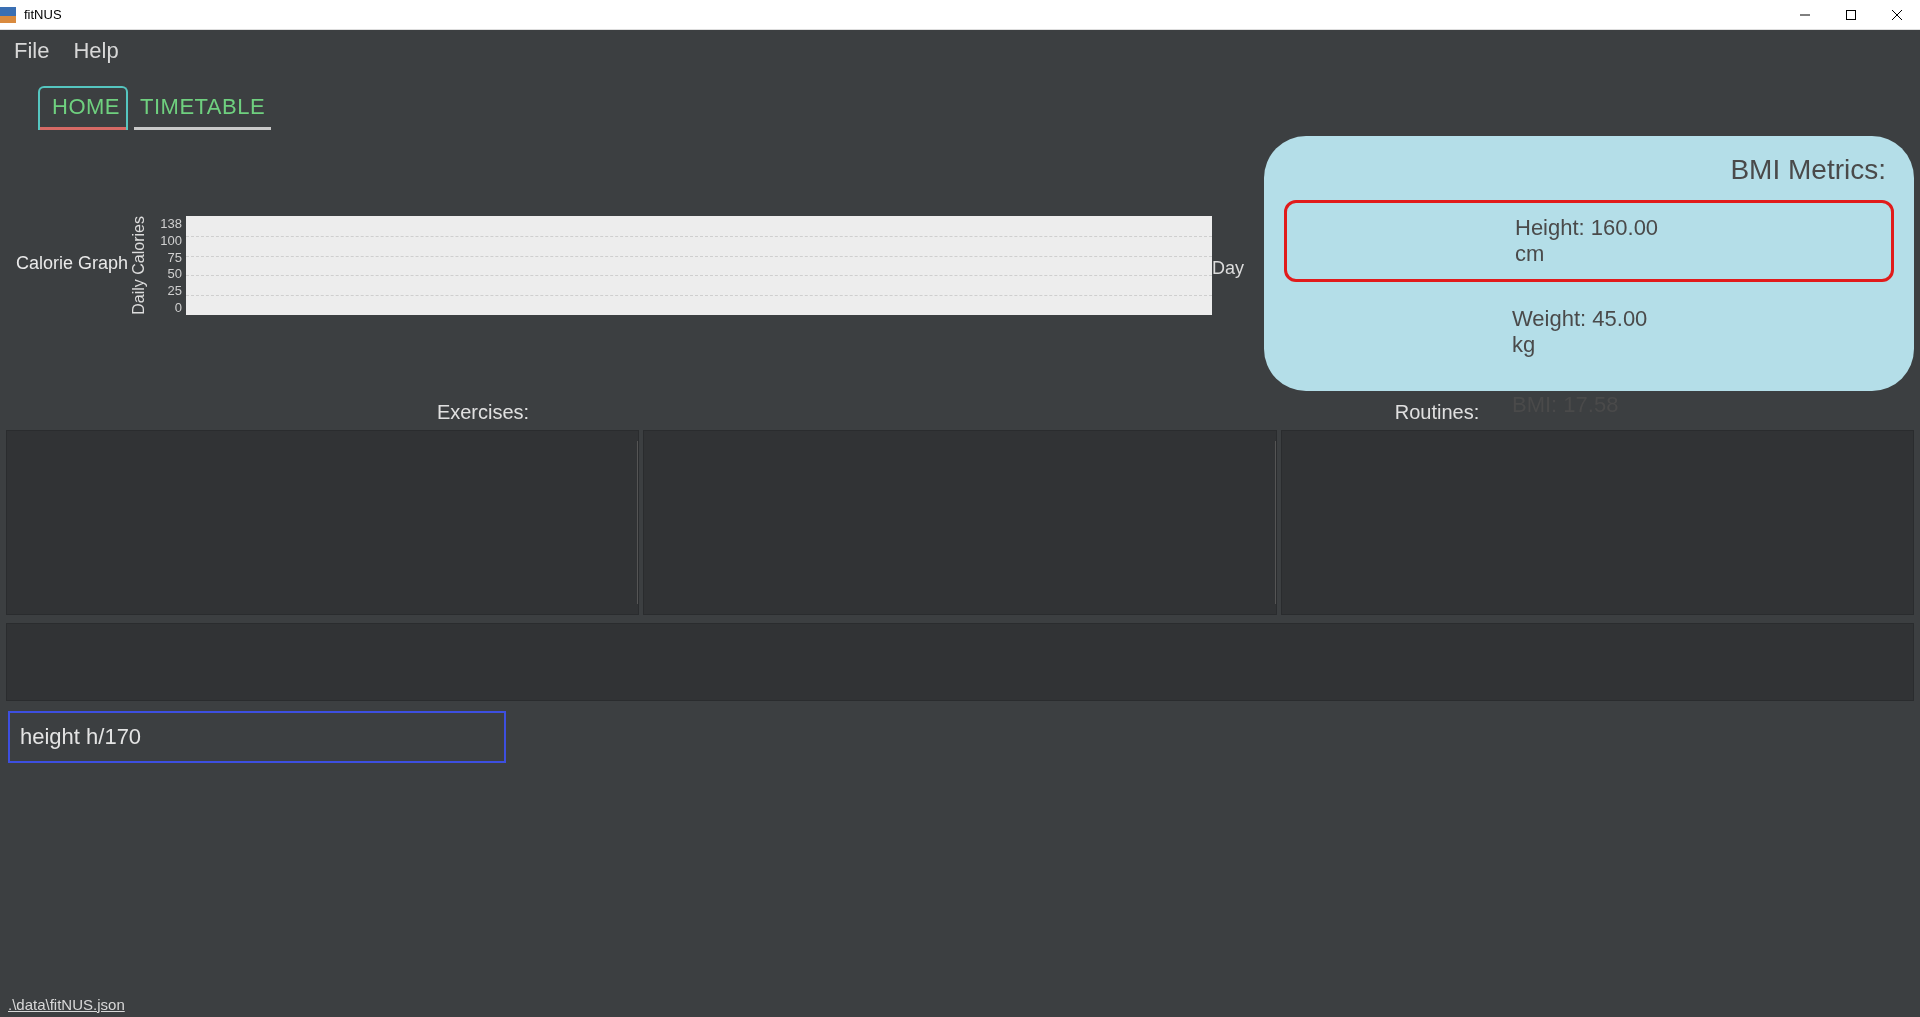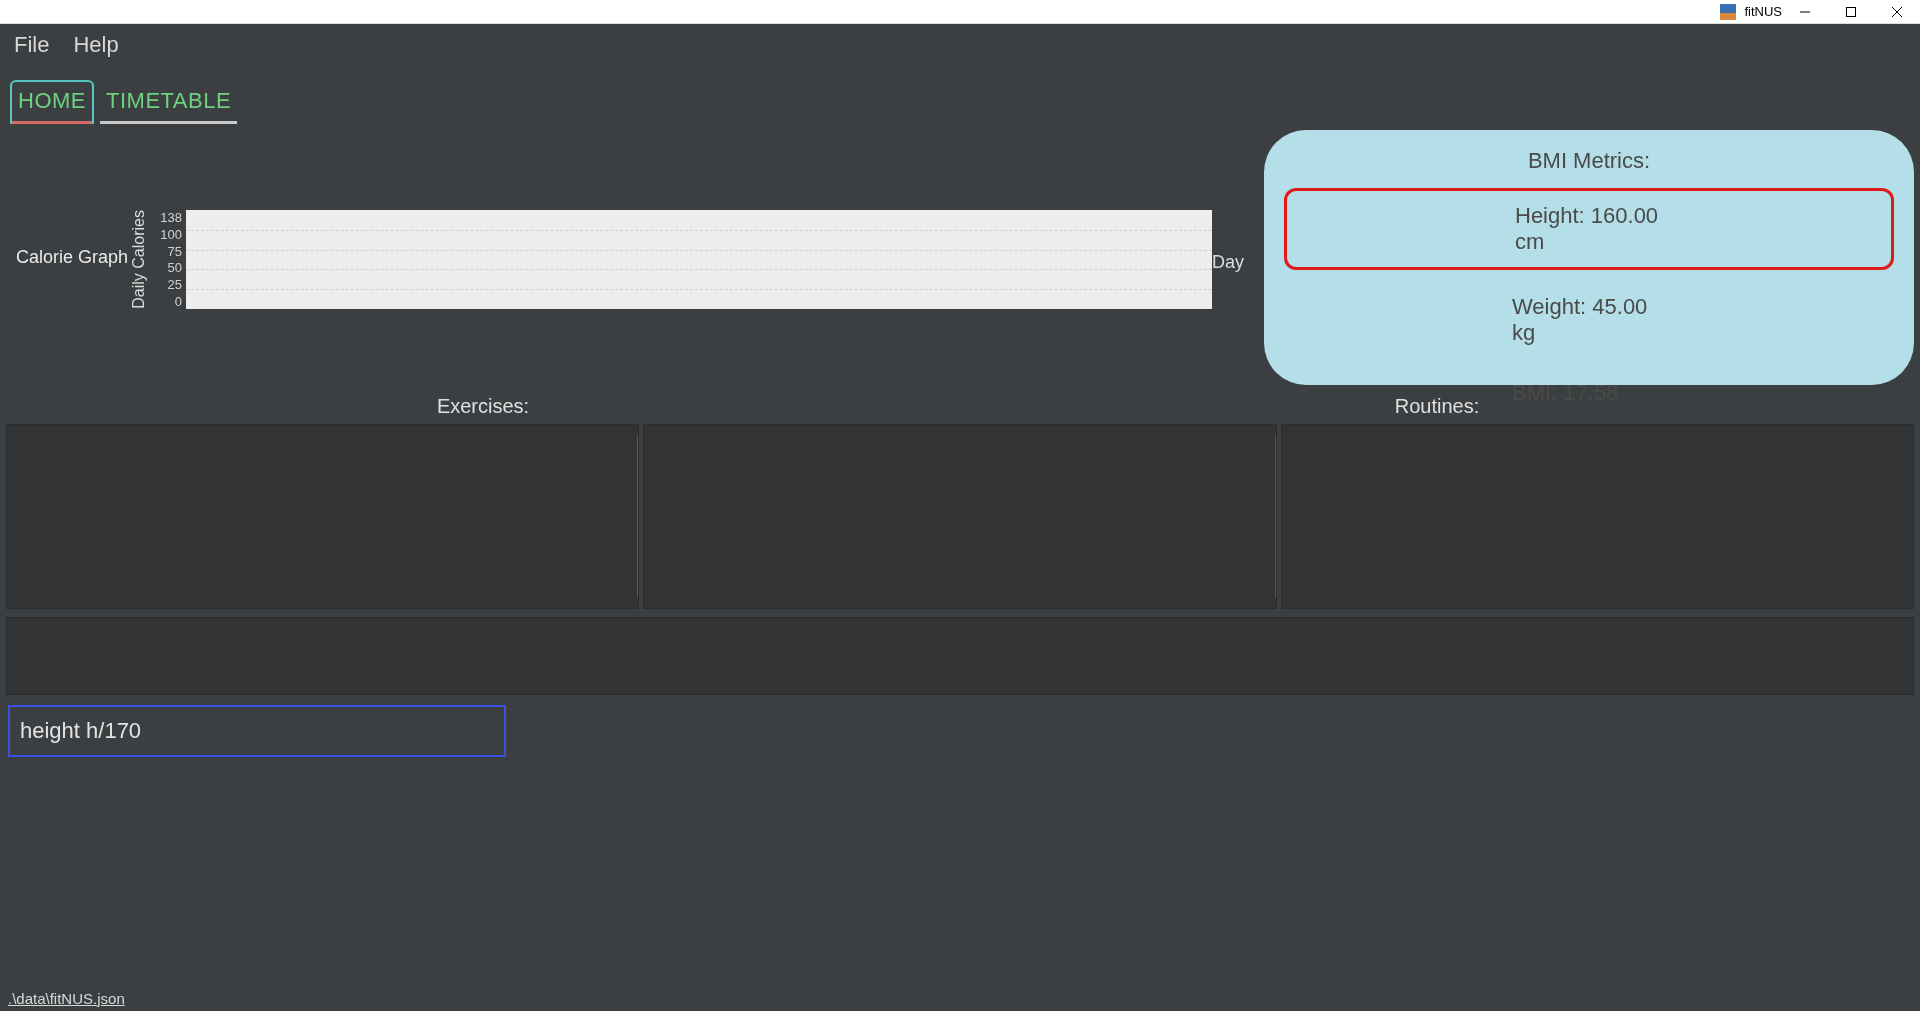--- a/index.html
+++ b/index.html
@@ -7,25 +7,25 @@
   body {
     font-family: "Segoe UI", Tahoma, sans-serif;
     background: #ffffff;
     overflow: hidden;
     font-size: 14px;
     color: #e6e6e6;
   }
 
   
   .titlebar {
-    height: 24px;
+    height: 30px;
     background: #ffffff;
     display: flex;
     align-items: center;
-    justify-content: flex-end;
+    justify-content: space-between;
     padding-left: 0;
     color: #000;
     border-bottom: 1px solid #ddd;
   }
   .titlebar-left { display:flex; align-items:center; gap:8px; }
   .app-icon {
     width:16px;height:16px;
     background:linear-gradient(180deg,#3a6fb3 0%,#3a6fb3 55%,#d98a3e 55%,#d98a3e 100%);
   }
   .title-text { font-size:13px; }
@@ -72,21 +72,22 @@
     font-weight:500;
     letter-spacing:0.5px;
     padding:8px 6px 10px 6px;
     color:#6fd07f;
     position:relative;
   }
   .tab.active {
     border:2px solid #55c6c0;
     border-bottom:none;
     border-radius:6px 6px 0 0;
-    padding:6px 6px 10px 6px;
+    padding:6px 6px 10px 12px;
+    margin-left:28px;
   }
   .tab.active::after{
     content:"";
     position:absolute;
     left:0;right:0;bottom:0;
     height:3px;
     background:#d66a65;
   }
   .tab.inactive { color:#6fd07f;text-align:right; }
   .tab.inactive::after{
@@ -164,21 +165,21 @@
     width:650px;
     background:#b4dee8;
     border-radius:42px;
     padding:18px 28px 22px 28px;
     display:flex;
     flex-direction:column;
     gap:14px;
     color:#4a4a4a;
     font-size:22px;
   }
-  .bmi-title { text-align:center; font-size:22px; }
+  .bmi-title { text-align:right; font-size:28px; }
   .bmi-row {
     padding:10px 220px 10px 220px;
     font-size:22px;
   }
   .bmi-highlight {
     border:3px solid #e11b1b;
     border-radius:12px;
     margin-left:-8px;
     margin-right:-8px;
     padding:12px 228px;

